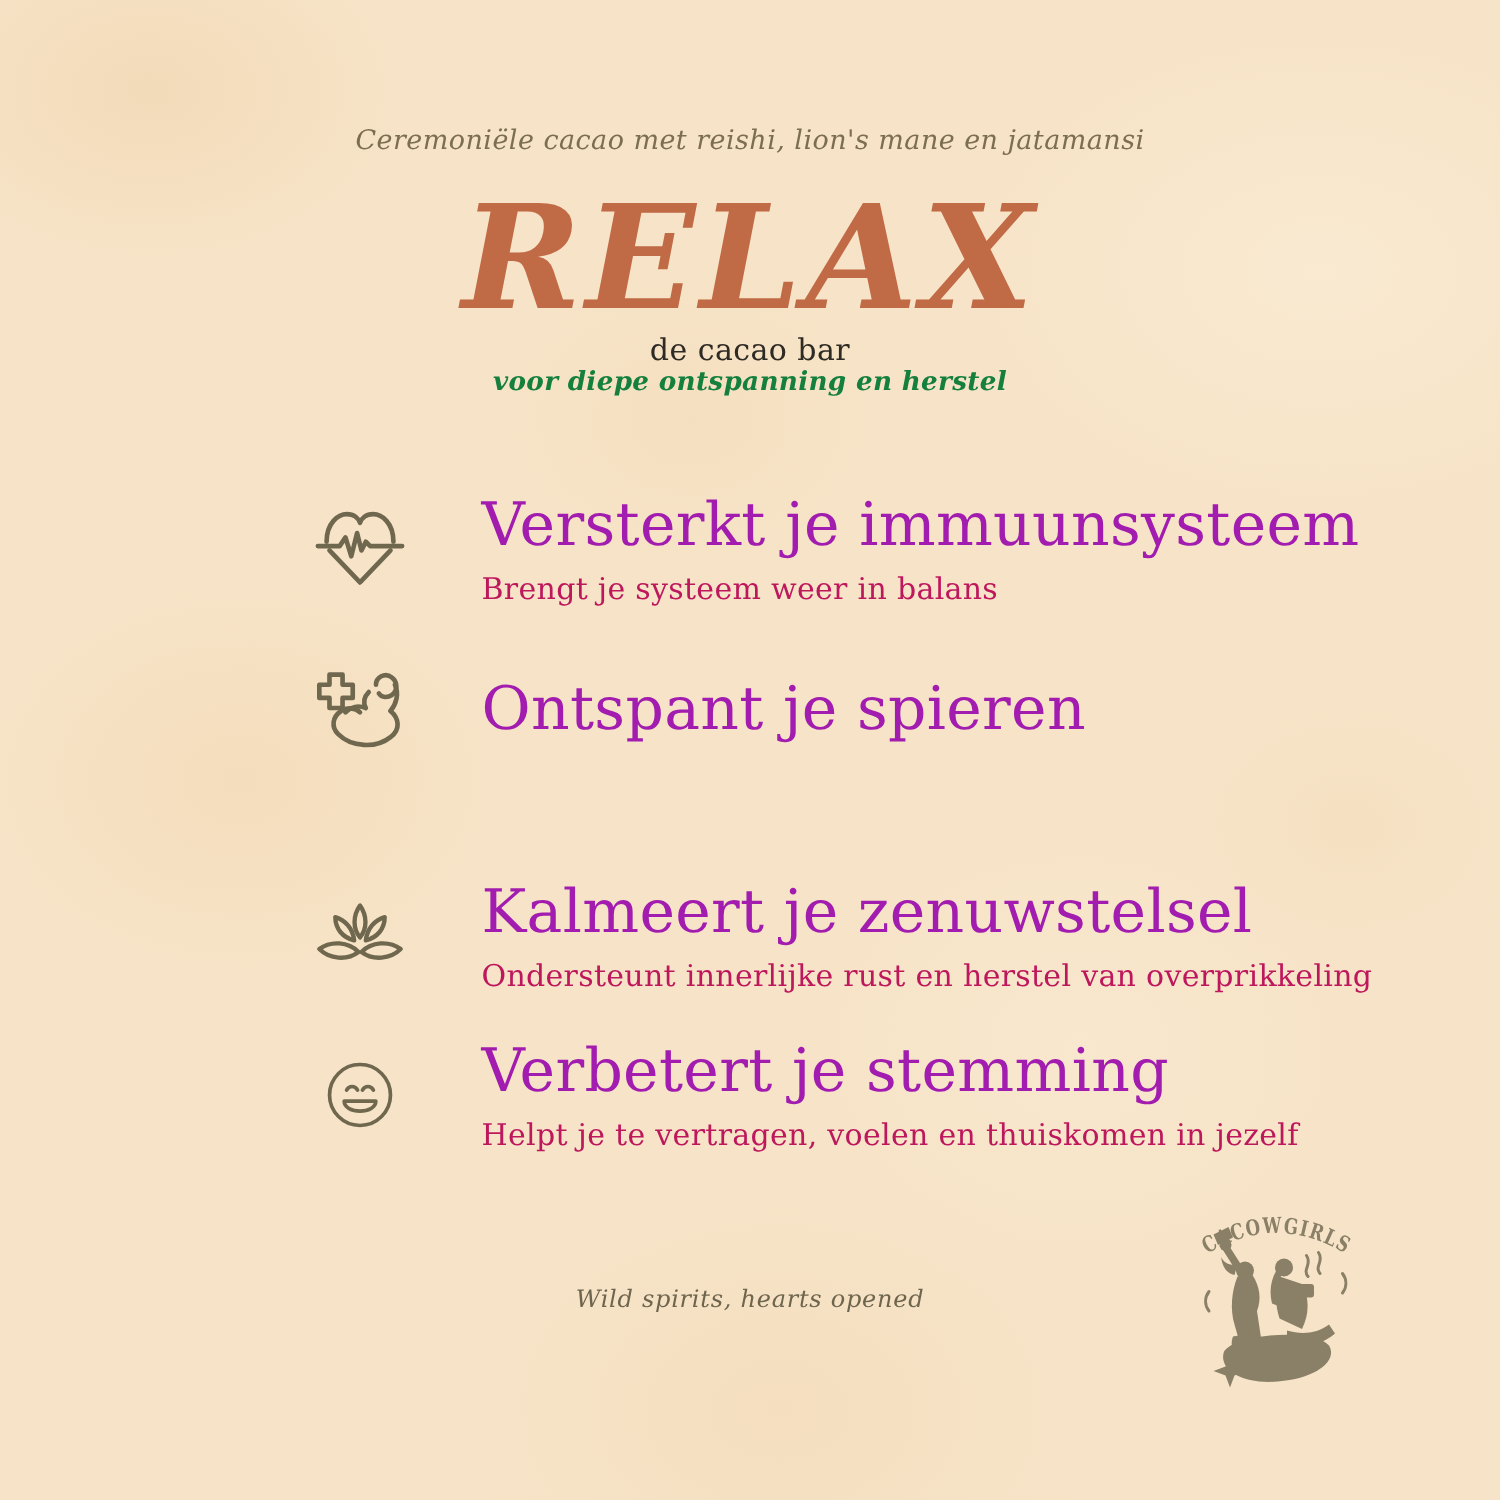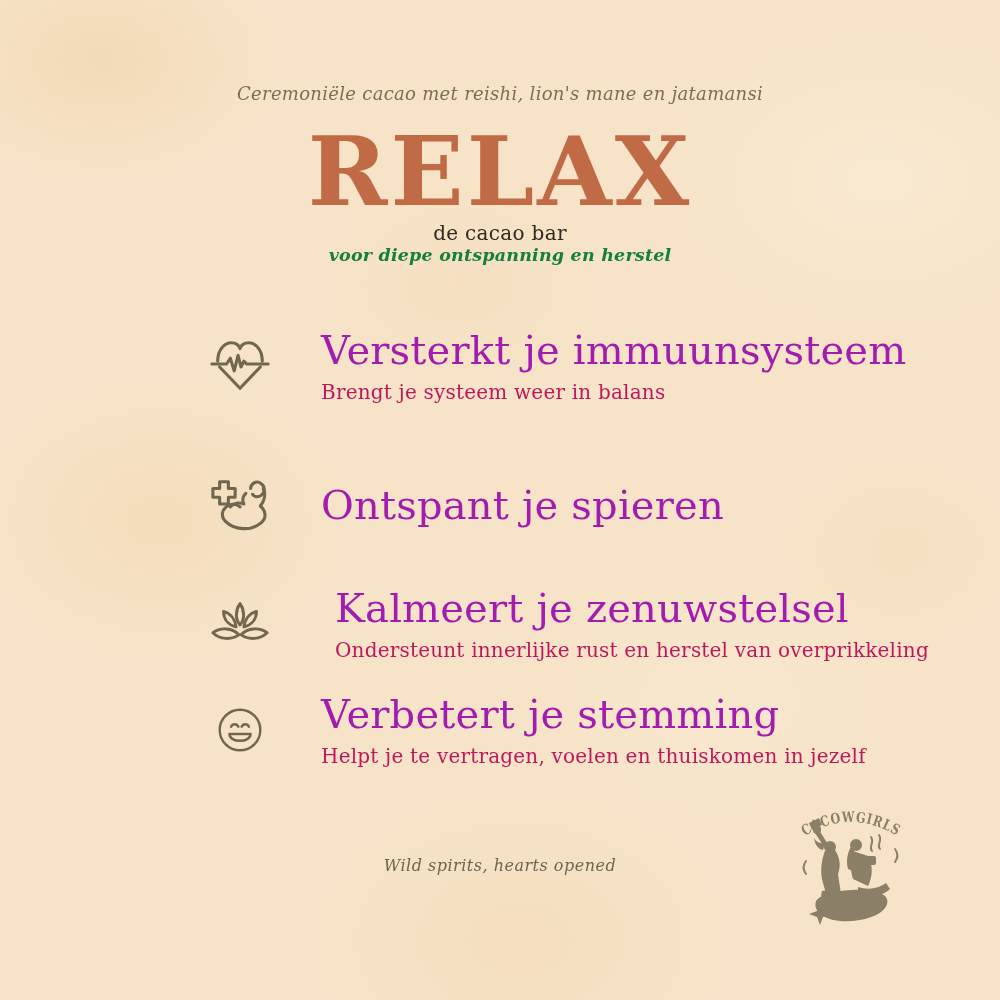--- a/index.html
+++ b/index.html
@@ -20,34 +20,34 @@
       radial-gradient(320px 230px at 52% 94%, rgba(239,213,176,.40), transparent 70%),
       radial-gradient(180px 140px at 90% 55%, rgba(240,216,180,.35), transparent 70%);
   }
   .centered { position:absolute; left:0; right:0; text-align:center; }
   .subtitle {
     top:83px; font-style:italic; font-size:18px; letter-spacing:.3px;
     color:#7c6f4f;
   }
   .title {
     top:124px; font-size:96px; line-height:1; font-weight:bold;
-    letter-spacing:3px; color:#c16b46;
+    letter-spacing:3px; color:#c16b46;font-style:italic;
   }
   .brand-line { top:221px; font-size:20px; color:#2e2a24; letter-spacing:.3px; }
   .purpose-line {
     top:245px; font-size:17.5px; font-weight:bold; font-style:italic;
     color:#15803d; letter-spacing:.2px;
   }
   .benefits { position:absolute; left:205px; top:328px; width:720px; }
   .benefit {
     position:absolute; left:0; display:flex; align-items:center; width:720px;
   }
   .benefit:nth-child(1){ top:0px; }
-  .benefit:nth-child(2){ top:146px; }
-  .benefit:nth-child(3){ top:258px;gap:14px; }
+  .benefit:nth-child(2){ top:114px; }
+  .benefit:nth-child(3){ top:258px; }
   .benefit:nth-child(4){ top:364px; }
   .benefit .icon-box {
     width:70px; min-width:70px; margin-right:46px;
     display:flex; align-items:center; justify-content:center;
   }
   .benefit h2 {
     font-size:40px; font-weight:normal; color:#a21caf; line-height:1.1;
     letter-spacing:.2px; white-space:nowrap;
   }
   .benefit p {

